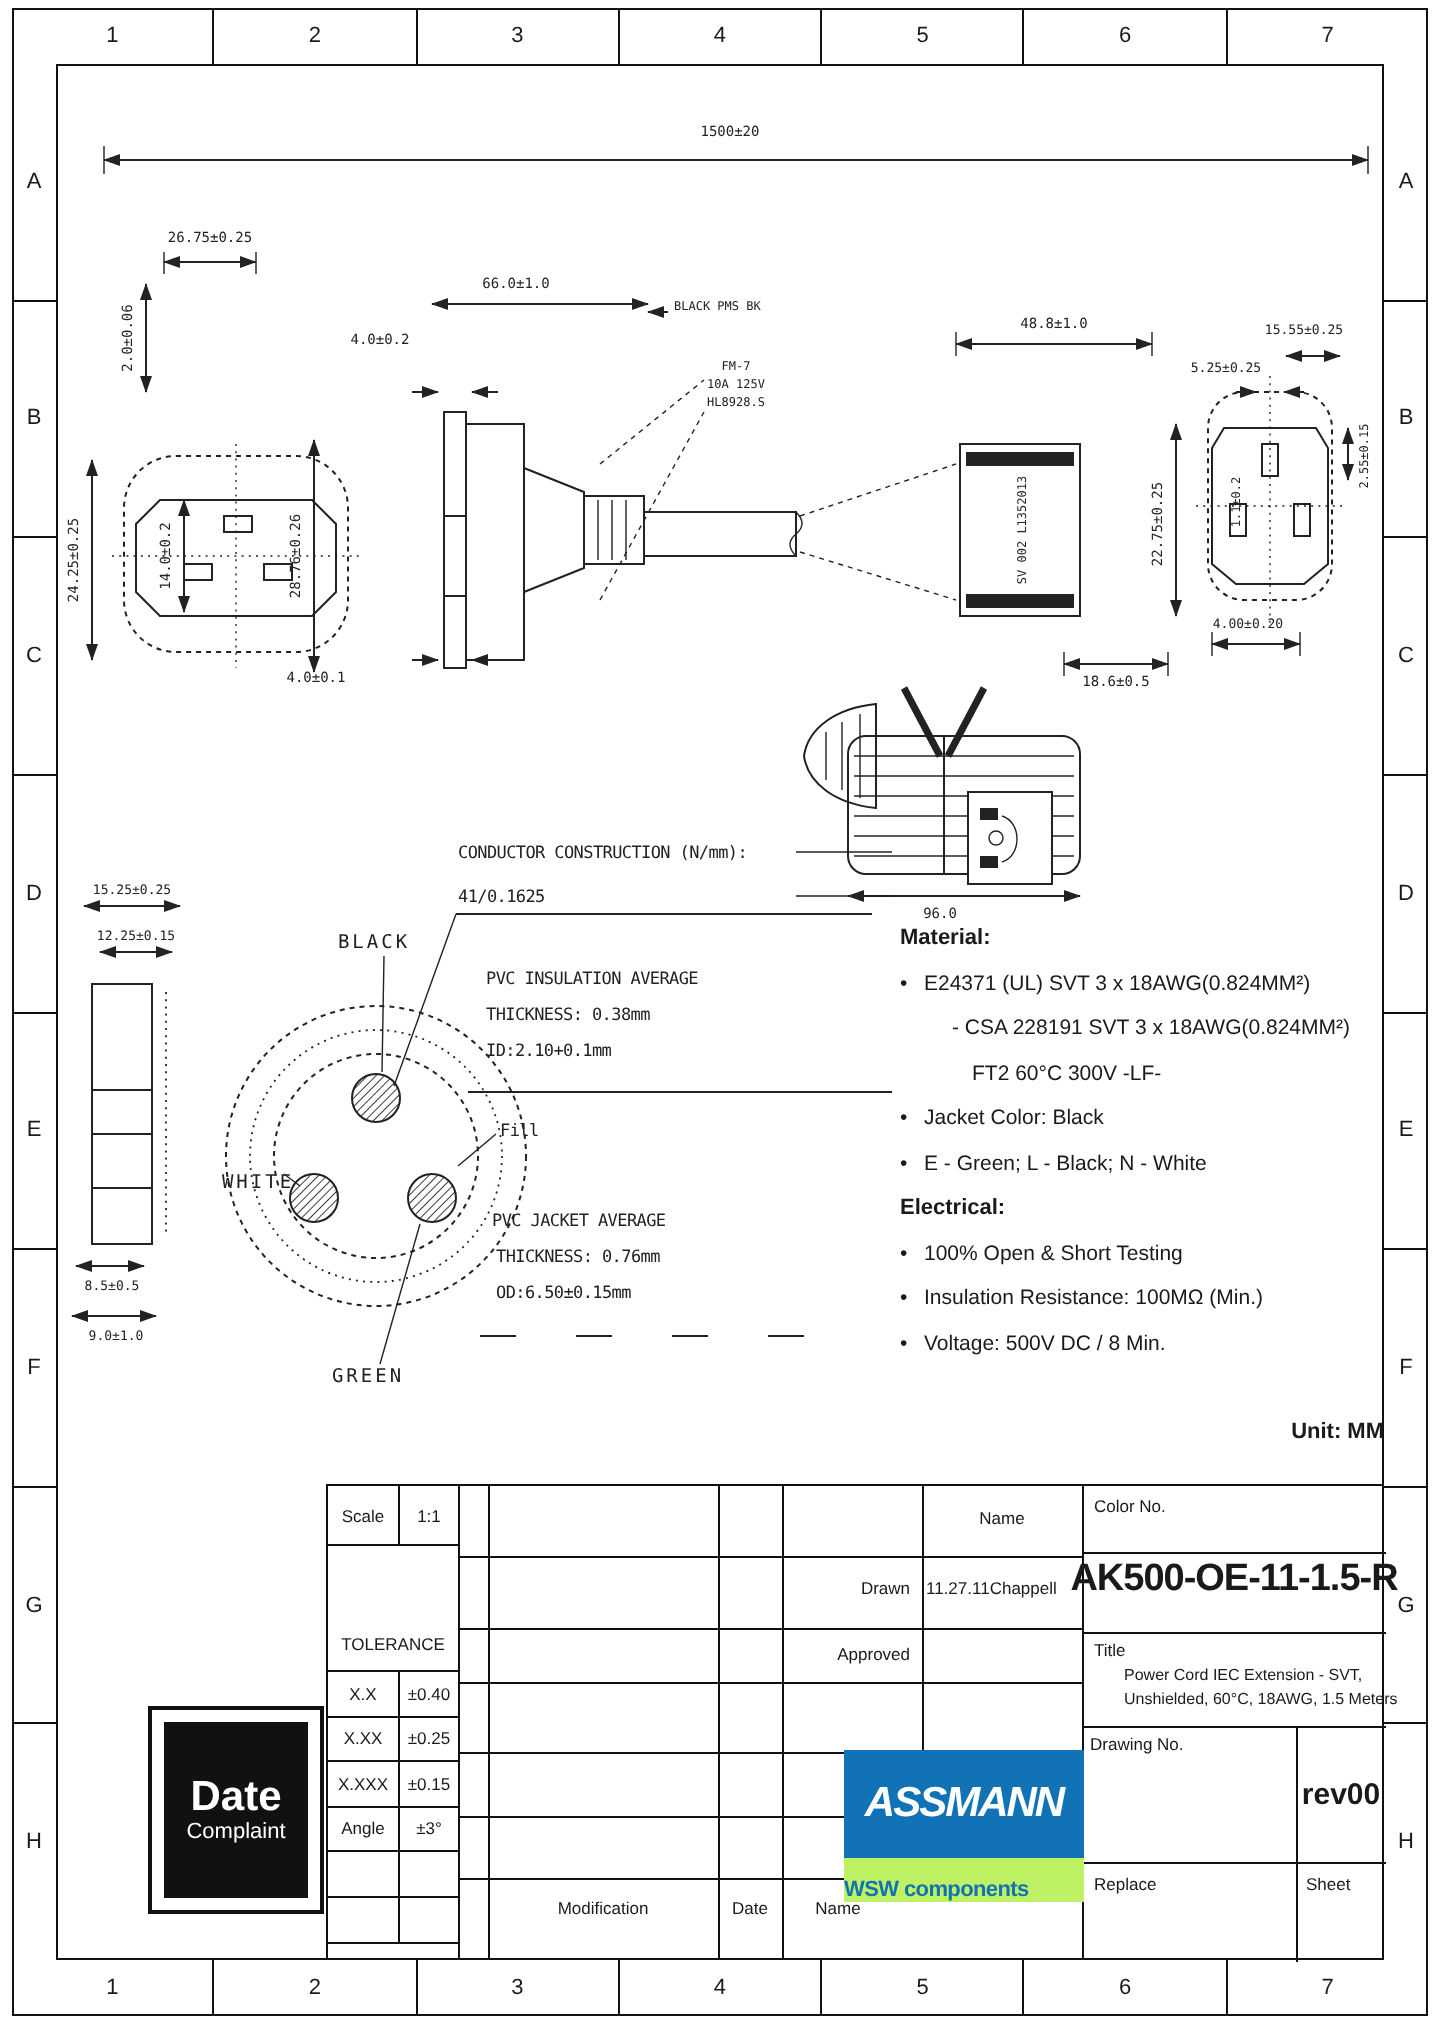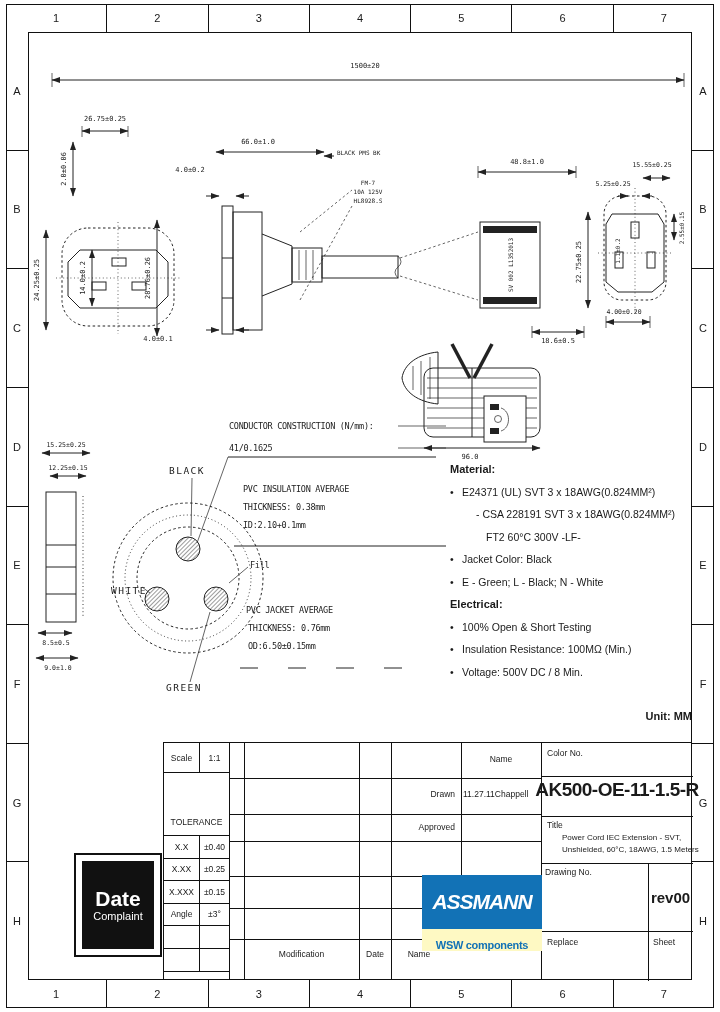--- a/index.html
+++ b/index.html
@@ -36,21 +36,21 @@
   .trow{display:flex;border-bottom:1.2px solid #111;align-items:center;box-sizing:border-box;}
   .trow .k{width:36px;border-right:1.2px solid #111;align-self:stretch;display:flex;align-items:center;justify-content:center;box-sizing:border-box;}
   .trow .v{flex:1;text-align:center;}
   .trow.span{justify-content:center;margin-top:36px;}
   .lab{font-size:8.5px;}
   .ctr{display:flex;align-items:center;justify-content:center;}
   .itemno{font-size:19px;font-weight:bold;letter-spacing:-0.5px;white-space:nowrap;}
   .rev{font-size:15px;font-weight:bold;}
   .ttl{font-size:8px;line-height:12px;white-space:nowrap;}
   
-  .assmann{left:258px;top:132px;width:120px;background:#fef9c3;text-align:center;}
+  .assmann{left:258px;top:132px;width:120px;background:#bef264;}
   .assmann .box{height:54px;display:flex;align-items:center;justify-content:center;
       font-weight:bold;font-style:italic;font-size:21px;letter-spacing:-1px;color:#fff;font-family:"Liberation Sans",sans-serif;}
   .assmann .sub{margin-top:10px;font-weight:bold;font-size:11px;letter-spacing:-0.3px;}
   .rohs{left:74px;top:853px;width:88px;height:104px;border:2px solid #111;box-sizing:border-box;padding:6px;}
   .rohs .inner{width:100%;height:100%;background:#111;color:#fff;display:flex;flex-direction:column;
        align-items:center;justify-content:center;box-sizing:border-box;}
   .rohs .l1{font-weight:bold;font-size:21px;line-height:22px;}
   .rohs .l2{font-size:11px;}
   
   svg{position:absolute;left:0;top:0;pointer-events:none;}

